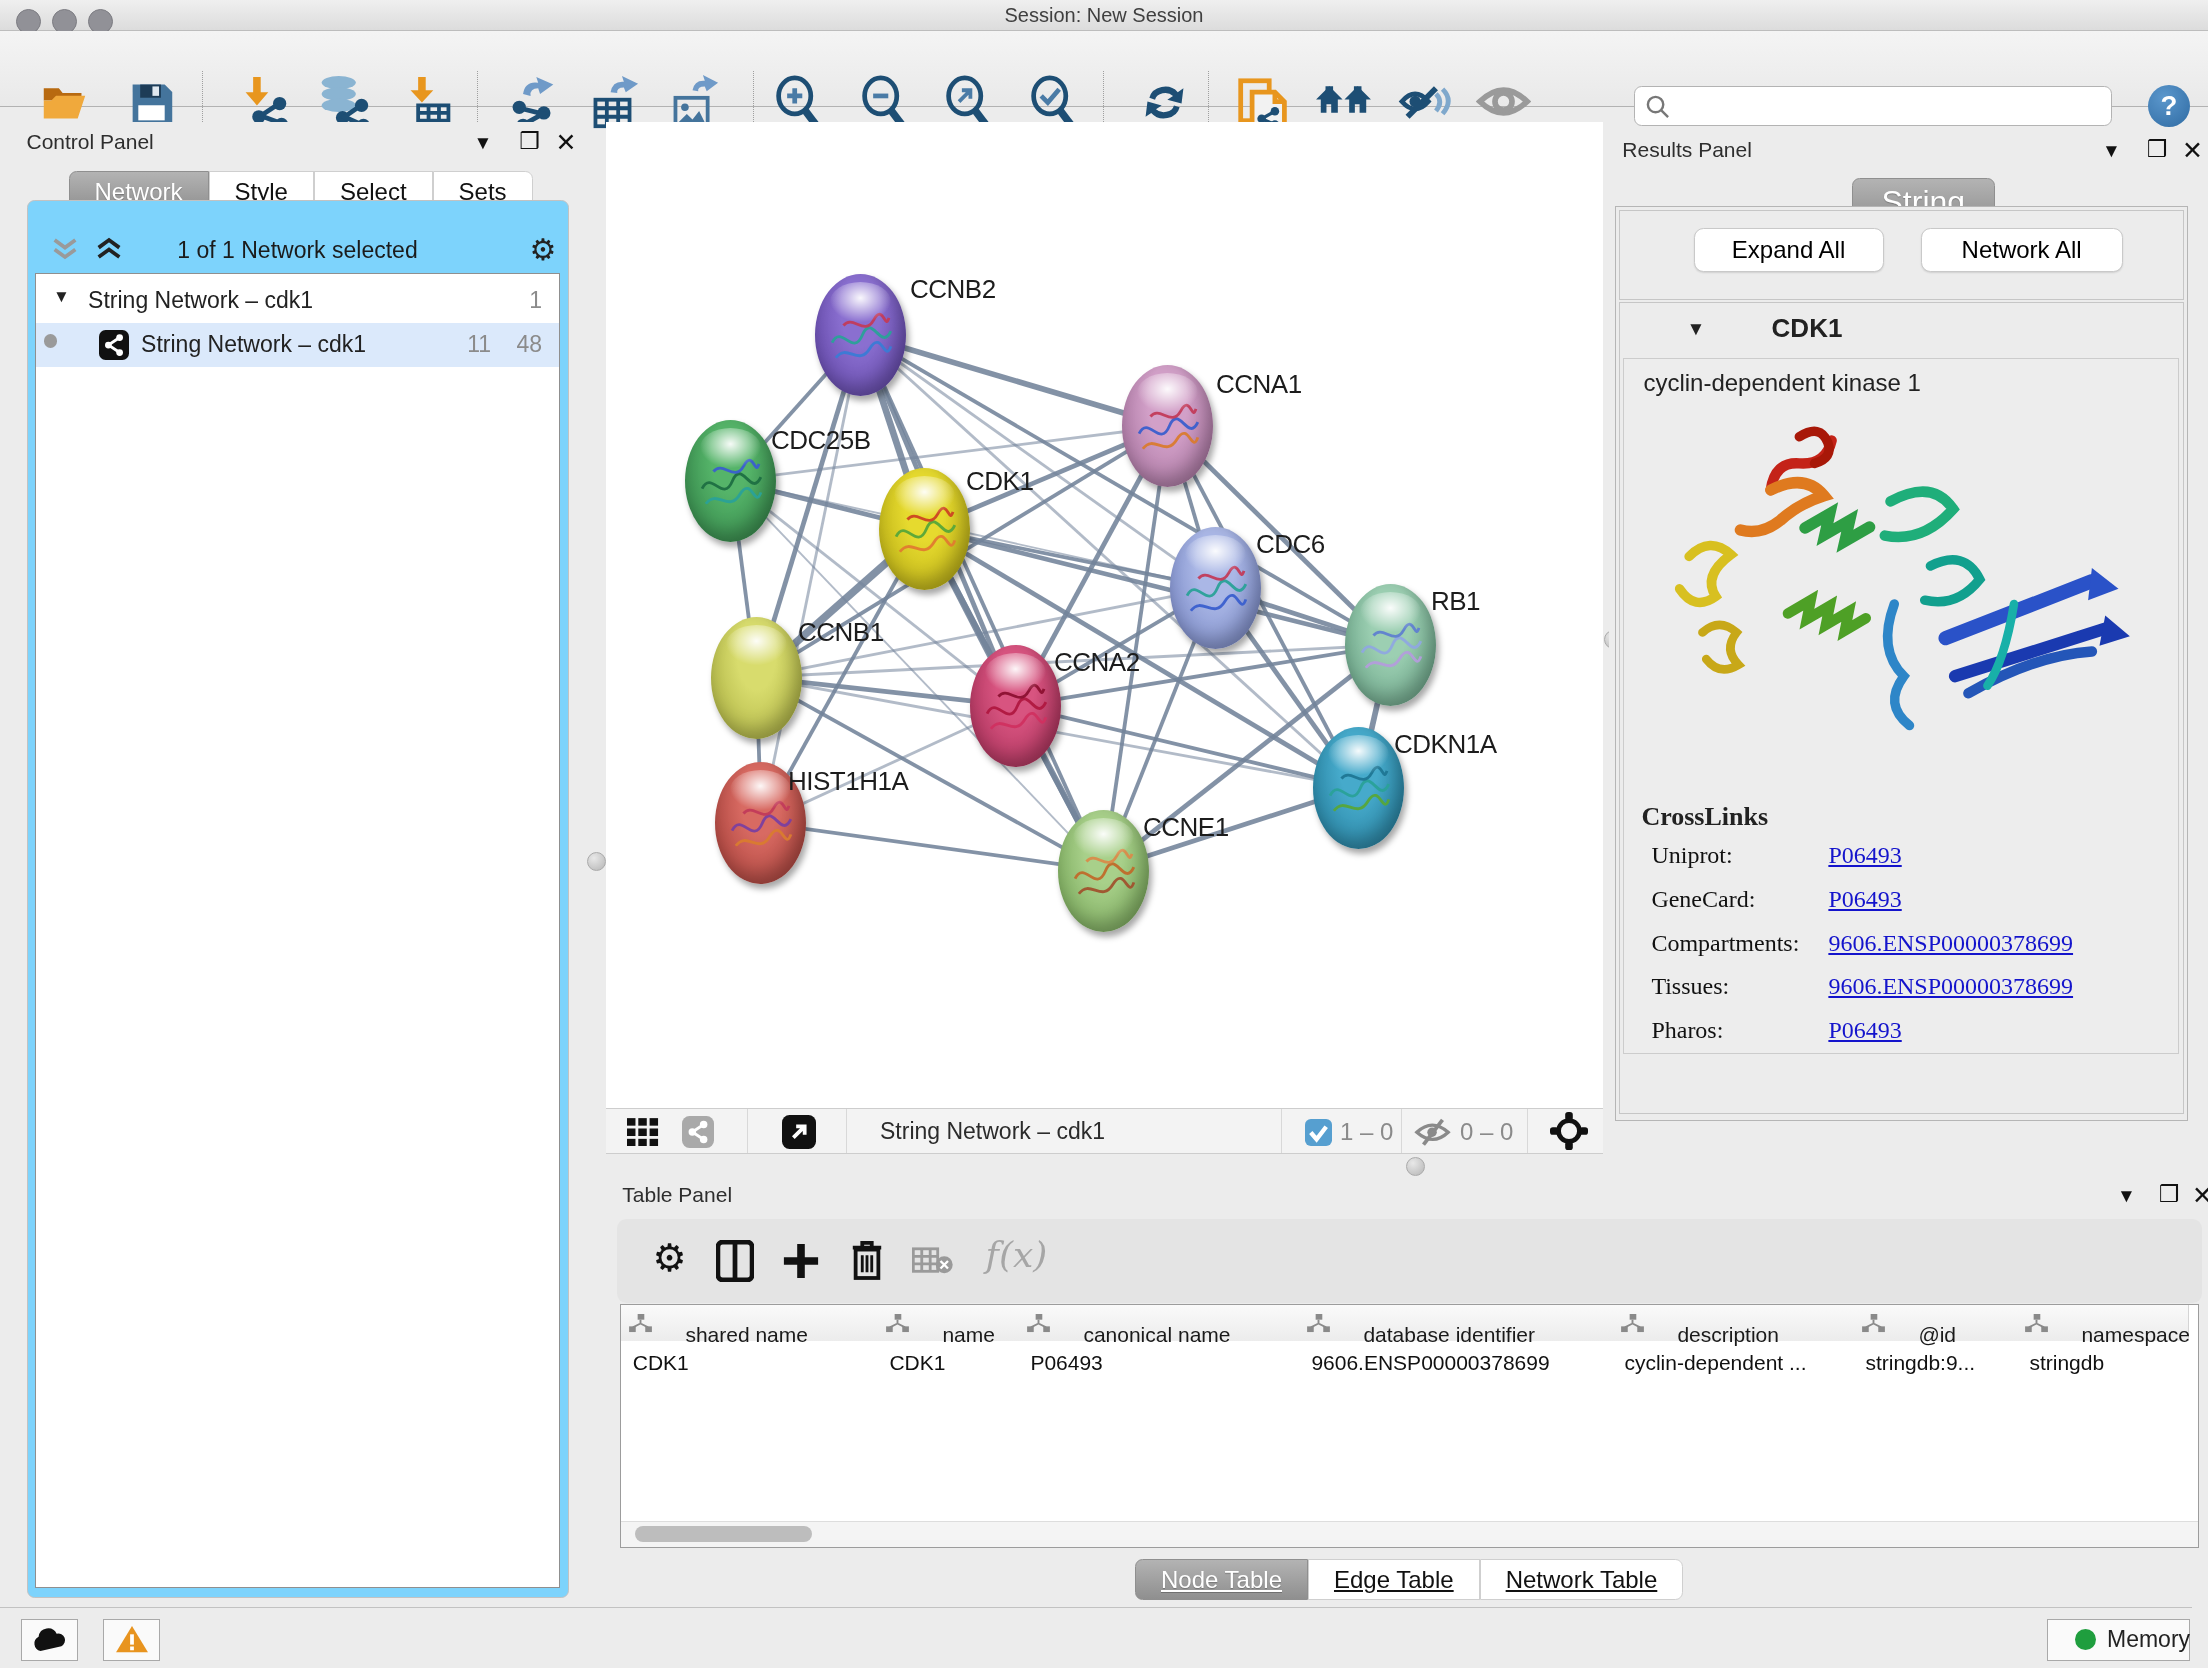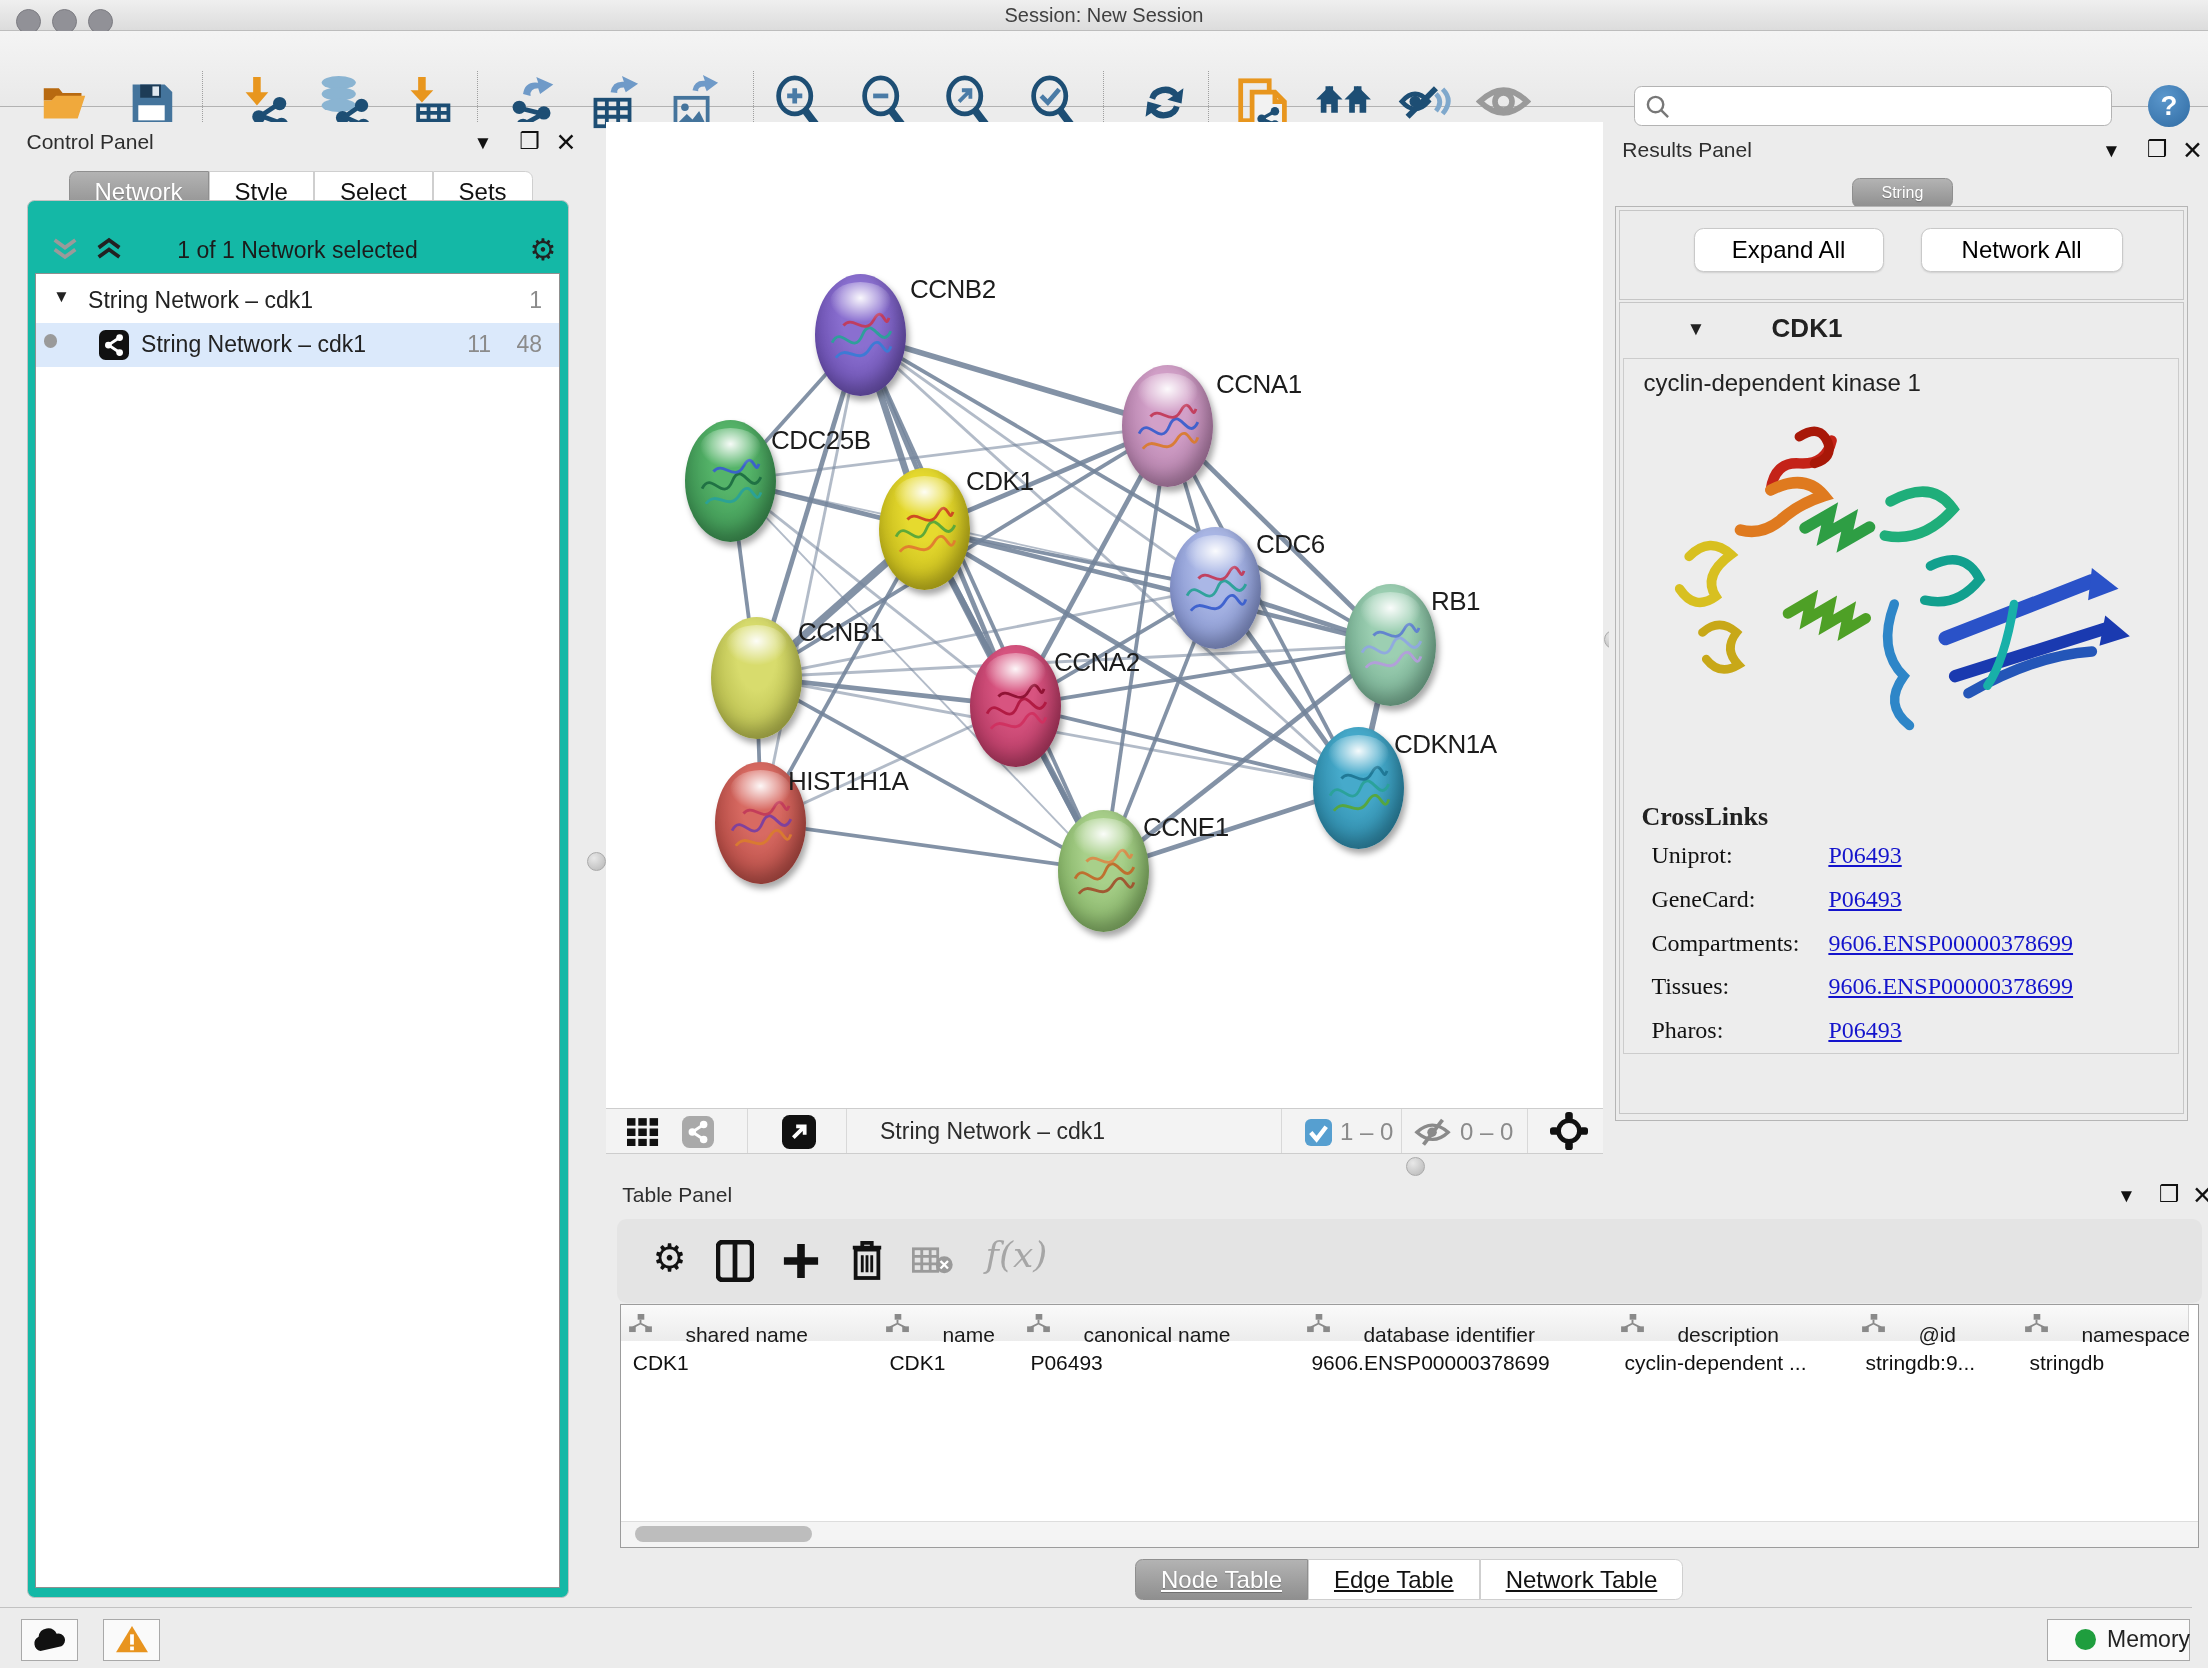--- a/index.html
+++ b/index.html
@@ -33,21 +33,21 @@
   .tab{display:inline-block;padding:5.7px 25px;font-size:24px;background:#fff;border:1px solid #cfcfcf;
        color:#111;cursor:pointer;}
   .tab.selected{background:linear-gradient(#b3b3b3,#8f8f8f);color:#fff;text-shadow:0 1px 1px rgba(0,0,0,.25);
        border-color:#8f8f8f;}
 
   
   #control-panel{left:9.5px;top:122px;width:574px;height:1482px;background:#ececec;}
   #cp-tabs{position:absolute;left:59px;top:49px;}
   #cp-tabs .tab:first-child{border-radius:7.6px 0 0 7.6px;}
   #cp-tabs .tab:last-child{border-radius:0 7.6px 7.6px 0;}
-  #cp-box{position:absolute;left:17px;top:78px;width:540px;height:1396px;background:#14b8a6;
+  #cp-box{position:absolute;left:17px;top:78px;width:540px;height:1396px;background:#7dd3fc;
           border:1px solid #c2c2c2;border-radius:7.6px;}
   #cp-status-row{position:absolute;left:0;top:27px;width:100%;height:42px;}
   #cp-tree{position:absolute;left:7.6px;top:72px;width:523px;height:1313px;background:#fff;border:1px solid #8f8f8f;}
   .tree-row{position:absolute;left:0;width:100%;height:44px;font-size:23px;}
   .tree-count{position:absolute;color:#8b8b8b;}
 
   
   #net-canvas{left:606px;top:122px;width:997px;height:986px;background:#fff;}
   #edge-svg{position:absolute;left:0;top:0;}
   .net-node{position:absolute;width:91px;height:122px;border-radius:50%;
@@ -61,21 +61,21 @@
                  border-top:1px solid #cdcdcd;border-bottom:1px solid #cdcdcd;}
   .cf-sep{position:absolute;top:0;height:44px;border-left:1px solid #d8d8d8;width:0;}
   #cf-title{position:absolute;left:274px;top:8.6px;font-size:23px;color:#2b2b2b;}
   .cf-stat{position:absolute;top:8.6px;font-size:24px;color:#8a8a8a;}
 
   .grab-dot{position:absolute;width:17px;height:17px;border-radius:50%;
             background:radial-gradient(circle at 35% 30%,#e8e8e8,#b5b5b5);border:1px solid #aaa;}
 
   
   #results-panel{left:1609px;top:130px;width:599px;height:1482px;background:#ececec;}
-  #rp-tab{position:absolute;left:243px;top:48px;padding:4.8px 28.5px;border-radius:7.6px;font-size:16px;}
+  #rp-tab{position:absolute;left:243px;top:48px;padding:4.8px 28.5px;border-radius:7.6px;font-size:32px;}
   #rp-outer{position:absolute;left:5.7px;top:76px;width:571px;height:913px;border:1px solid #b5b5b5;background:#ececec;}
   #rp-btnbox{position:absolute;left:2.9px;top:2.9px;width:563px;height:88px;border:1px solid #c6c6c6;}
   .rp-btn{position:absolute;top:17px;height:44px;border:1px solid #c9c9c9;border-radius:9.5px;background:#fff;
           font-size:24px;text-align:center;cursor:pointer;box-shadow:0 1px 1.9px rgba(0,0,0,.12);}
   #rp-gene-box{position:absolute;left:2.9px;top:95px;width:563px;height:810px;border:1px solid #c6c6c6;}
   #rp-gene-inner{position:absolute;left:3.8px;top:55px;width:554px;height:694px;border:1px solid #cccccc;background:#ededed;}
   .serif{font-family:"Liberation Serif","DejaVu Serif",serif;}
   .xlink{color:#1414cc;text-decoration:underline;cursor:pointer;}
   .xl-label{position:absolute;left:27px;font-size:24px;color:#111;}
   .xl-value{position:absolute;left:204px;font-size:24px;}

